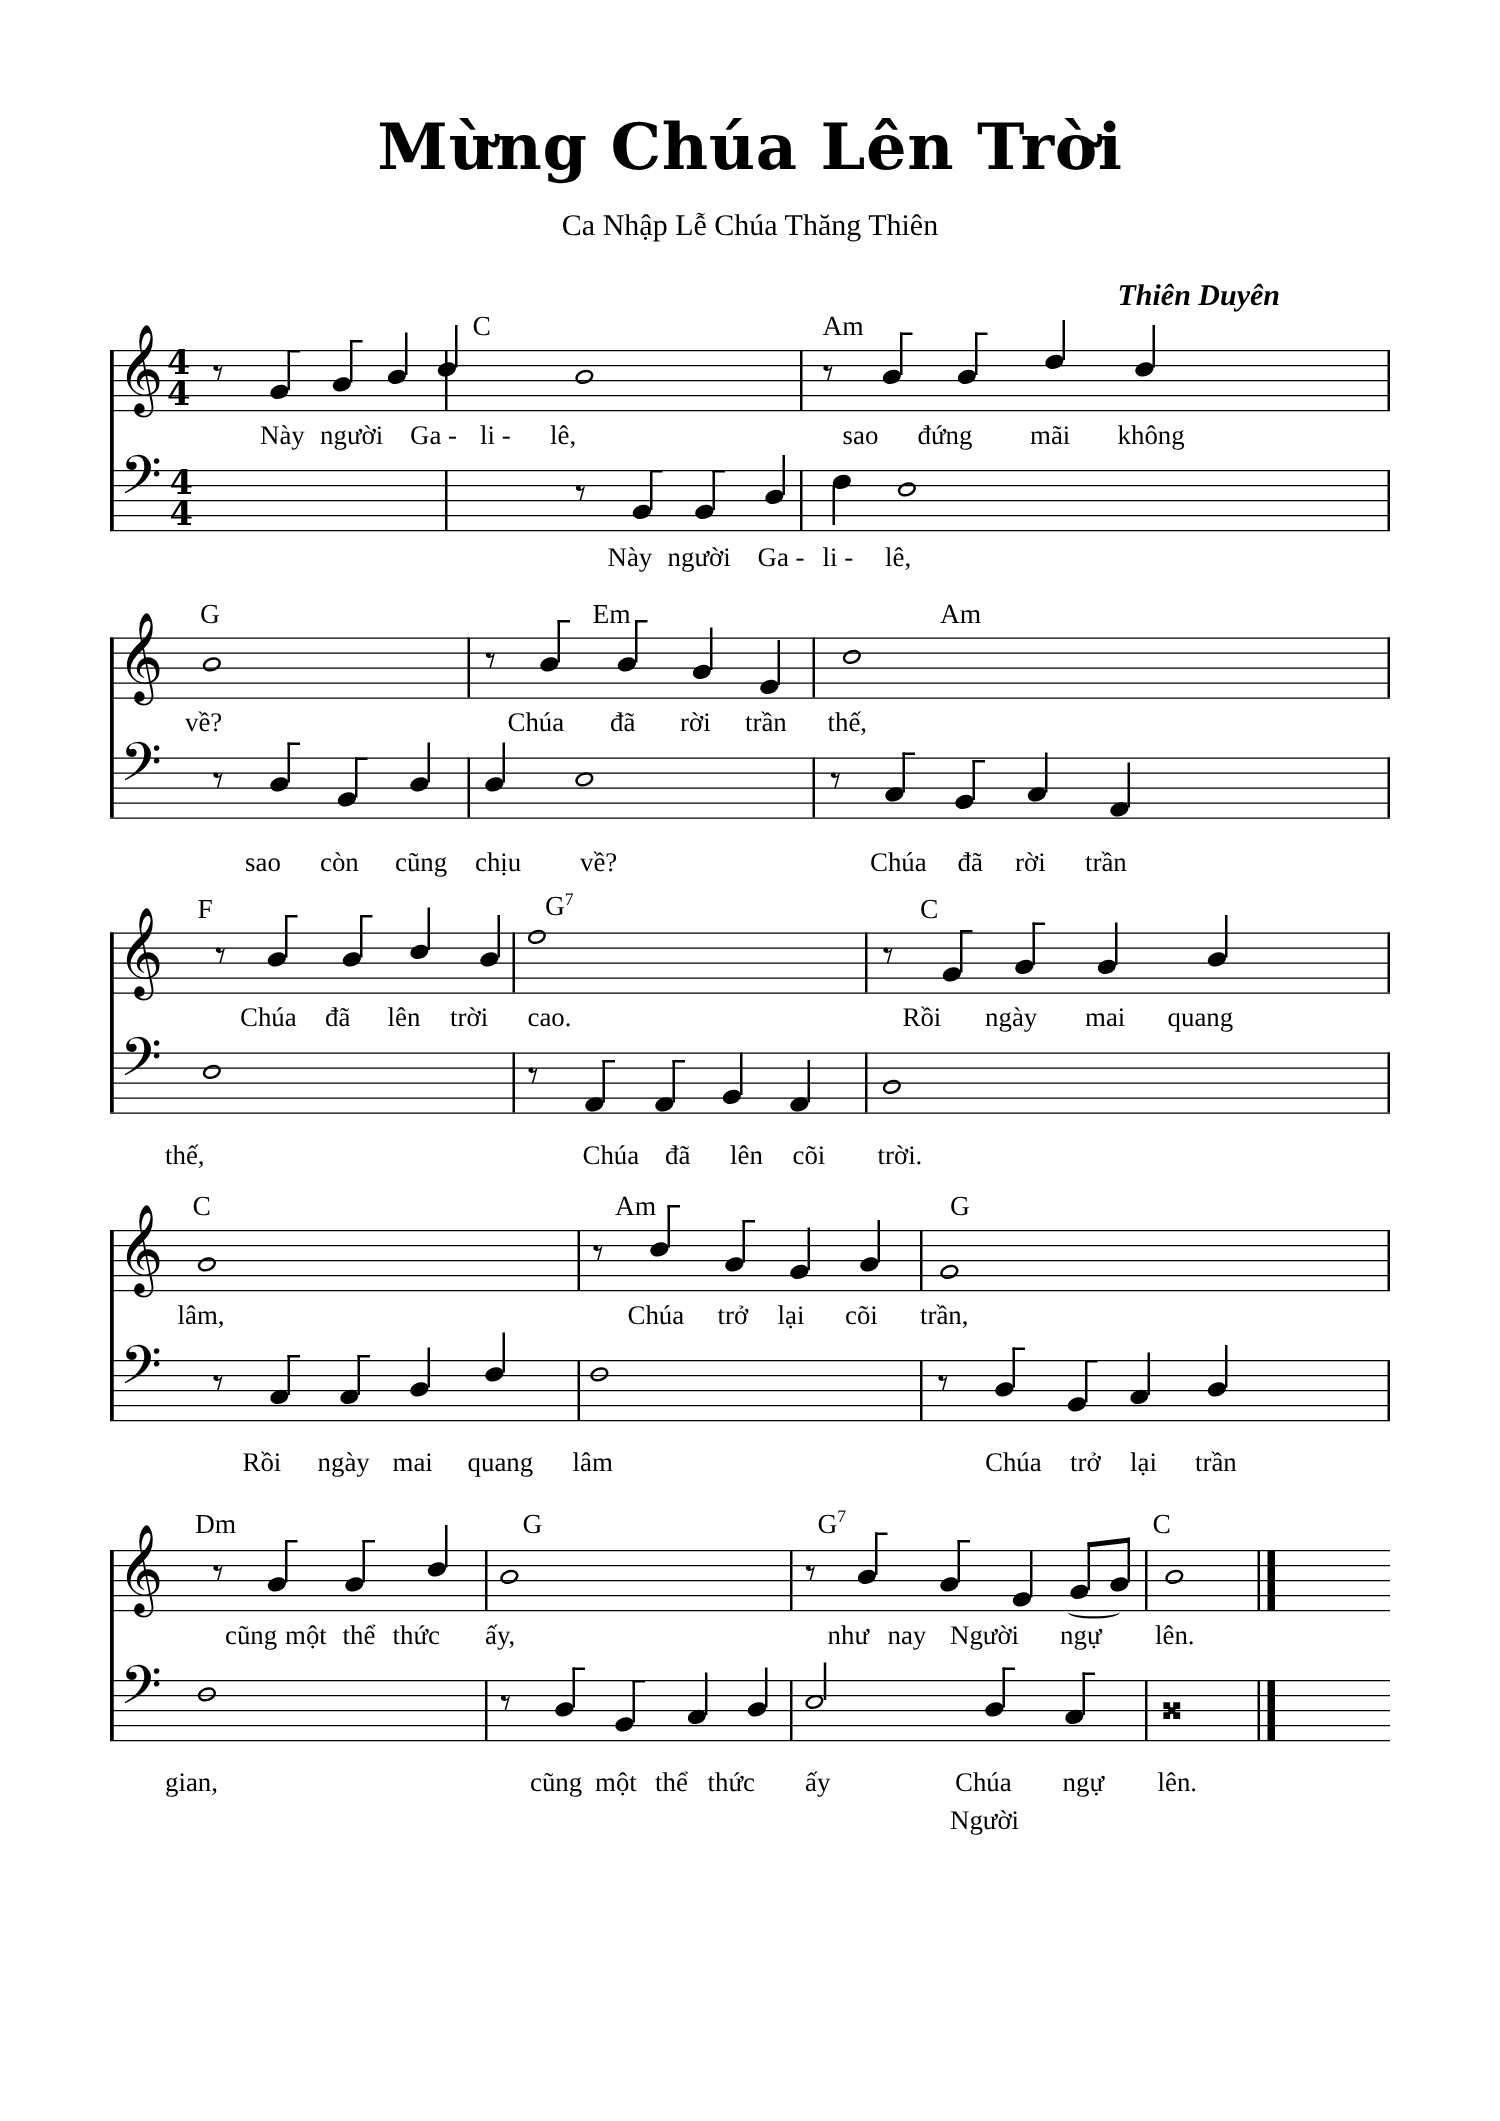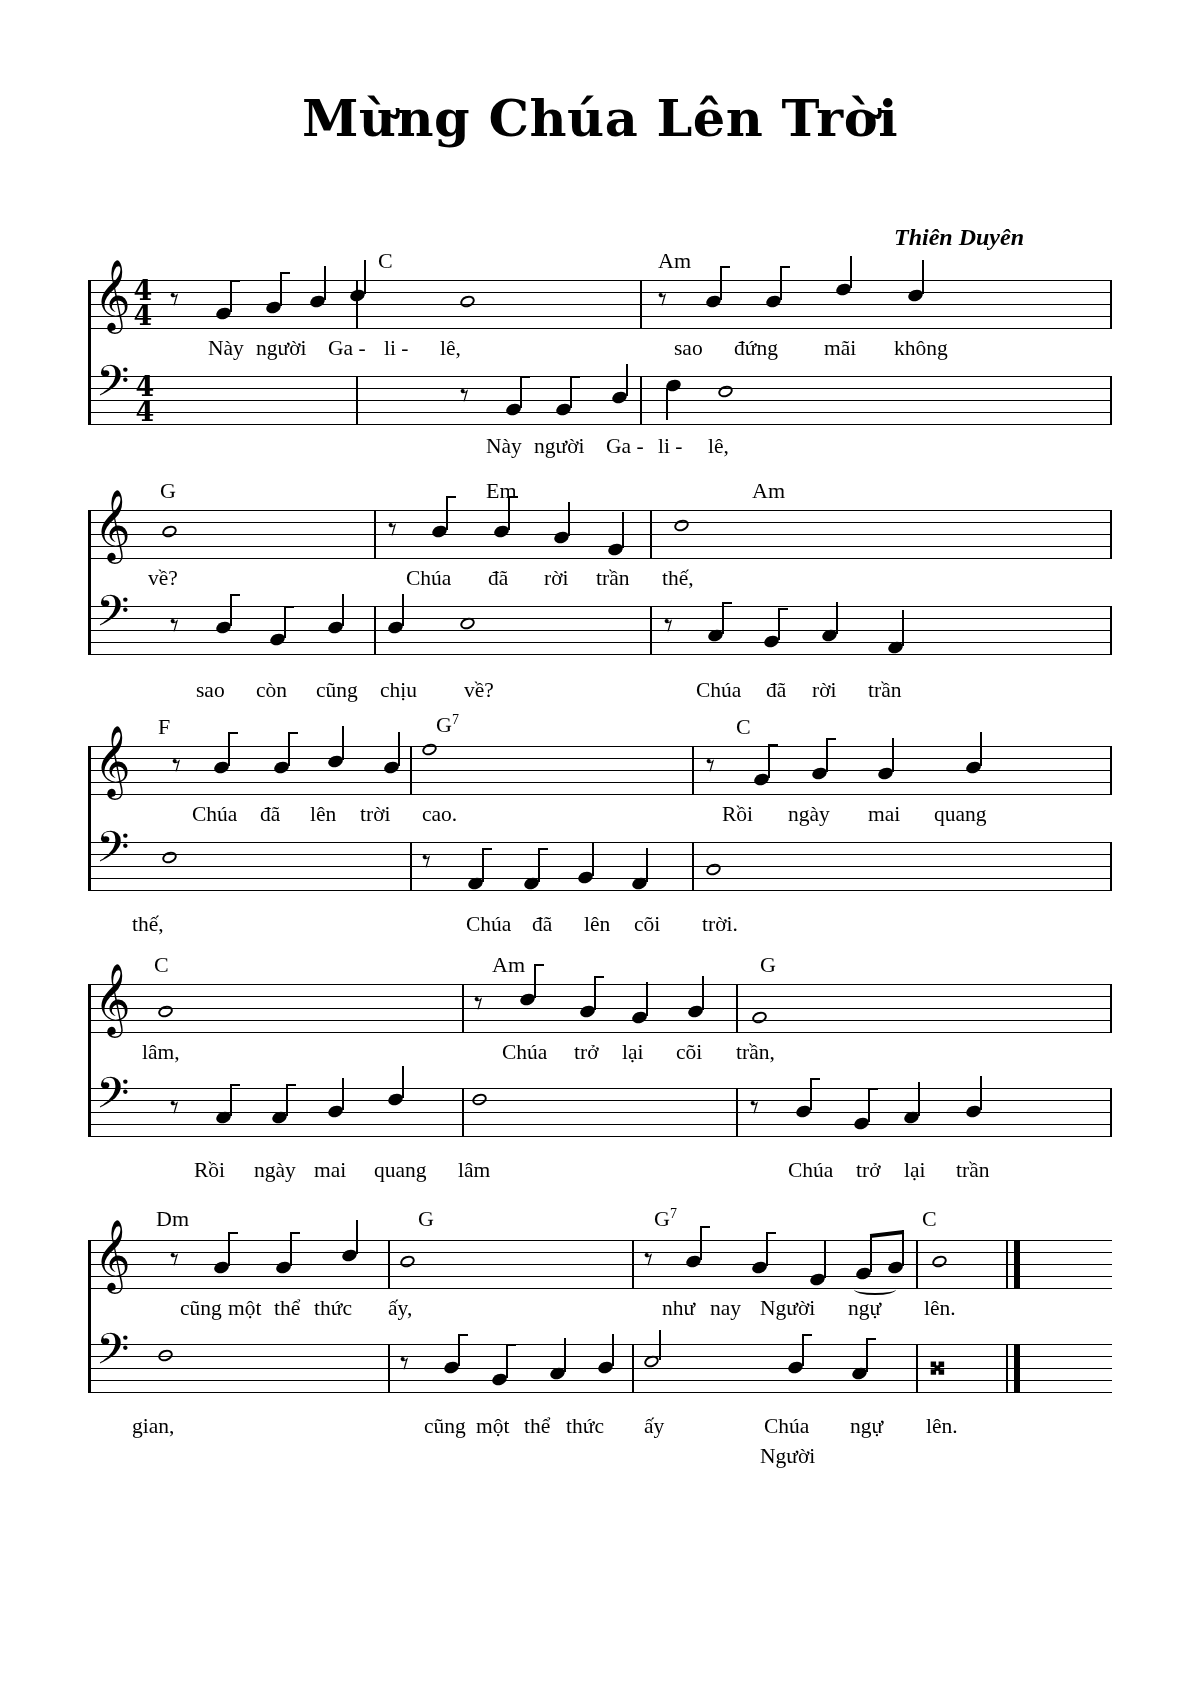--- a/index.html
+++ b/index.html
@@ -200,20 +200,21 @@
     font-size: 33px;
     line-height: 1;
   }
 </style>
 </head>
 <body>
 
 <div class="page">
 
   <div class="title">Mừng Chúa Lên Trời</div>
+  <div class="subtitle">Ca Nhập Lễ Chúa Thăng Thiên</div>
   <div class="author">Thiên Duyên</div>
 
   <div class="system" style="top:278px; height:190px;">
 
     <div class="bracebar" style="left:0px; top:2px; height:144px;"></div>
 
     <div class="staff" style="top:2px;">
       <div class="ln"></div>
         <div class="ln"></div>
         <div class="ln"></div>
@@ -353,21 +354,21 @@
     <div class="clef-f" style="left:8px; top:82px;">𝄢</div>
 
     <div class="bar" style="left:286px; top:2px; height:48px;"></div>
     <div class="bar" style="left:286px; top:98px; height:48px;"></div>
     <div class="bar" style="left:562px; top:2px; height:48px;"></div>
     <div class="bar" style="left:562px; top:98px; height:48px;"></div>
     <div class="bar" style="left:1022px; top:2px; height:48px;"></div>
     <div class="bar" style="left:1022px; top:98px; height:48px;"></div>
 
     <div class="chord" style="left:72px; top:-30px;">G</div>
-    <div class="chord" style="left:386px; top:-30px;margin-left:12px;">Em</div>
+    <div class="chord" style="left:386px; top:-30px;">Em</div>
     <div class="chord" style="left:664px; top:-30px;">Am</div>
 
     <div class="note" style="left:74px; top:18px;">
         <div class="head open"></div>
       </div>
     <div class="rest" style="left:300px; top:4px;">𝄾</div>
     <div class="note" style="left:344px; top:18px;">
         <div class="head"></div>
         <div class="stem" style="left:14px; top:-30px; height:34px;"></div>
         <div class="flagdot" style="left:14px; top:-30px; height:2px; width:10px;"></div>

